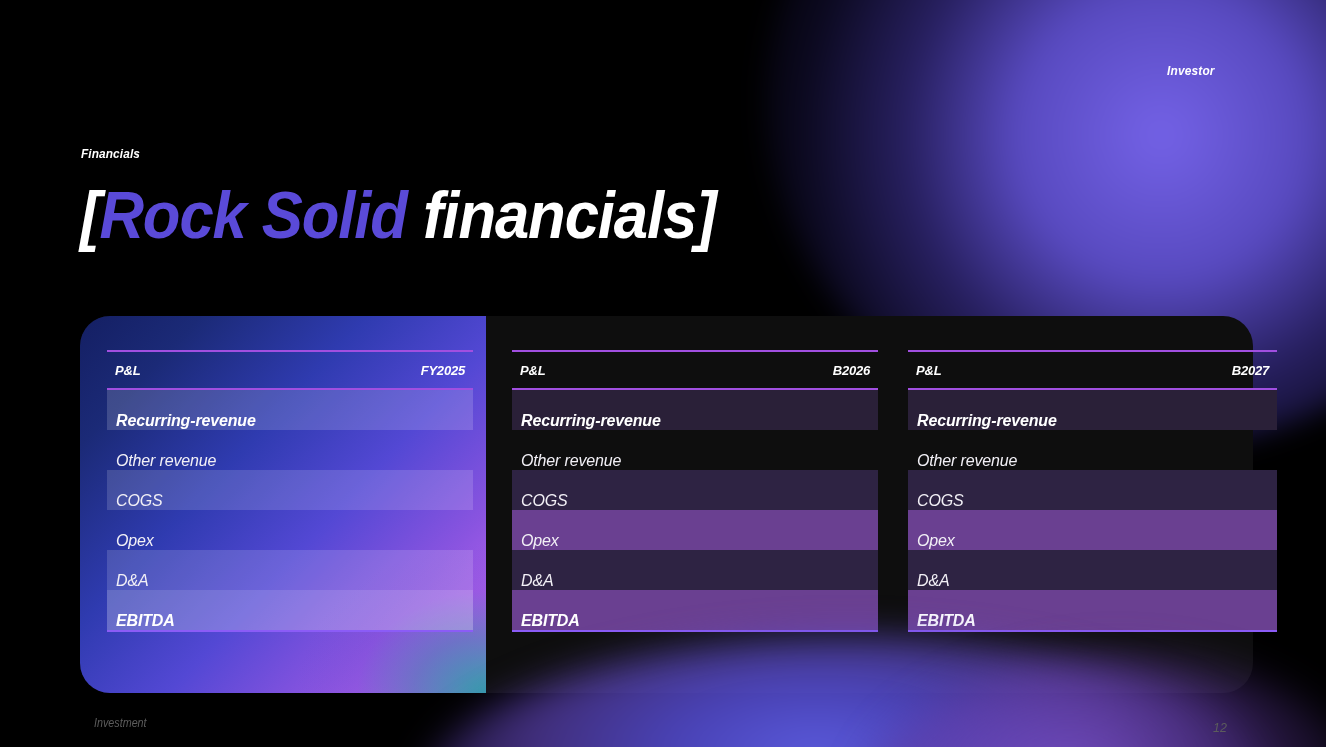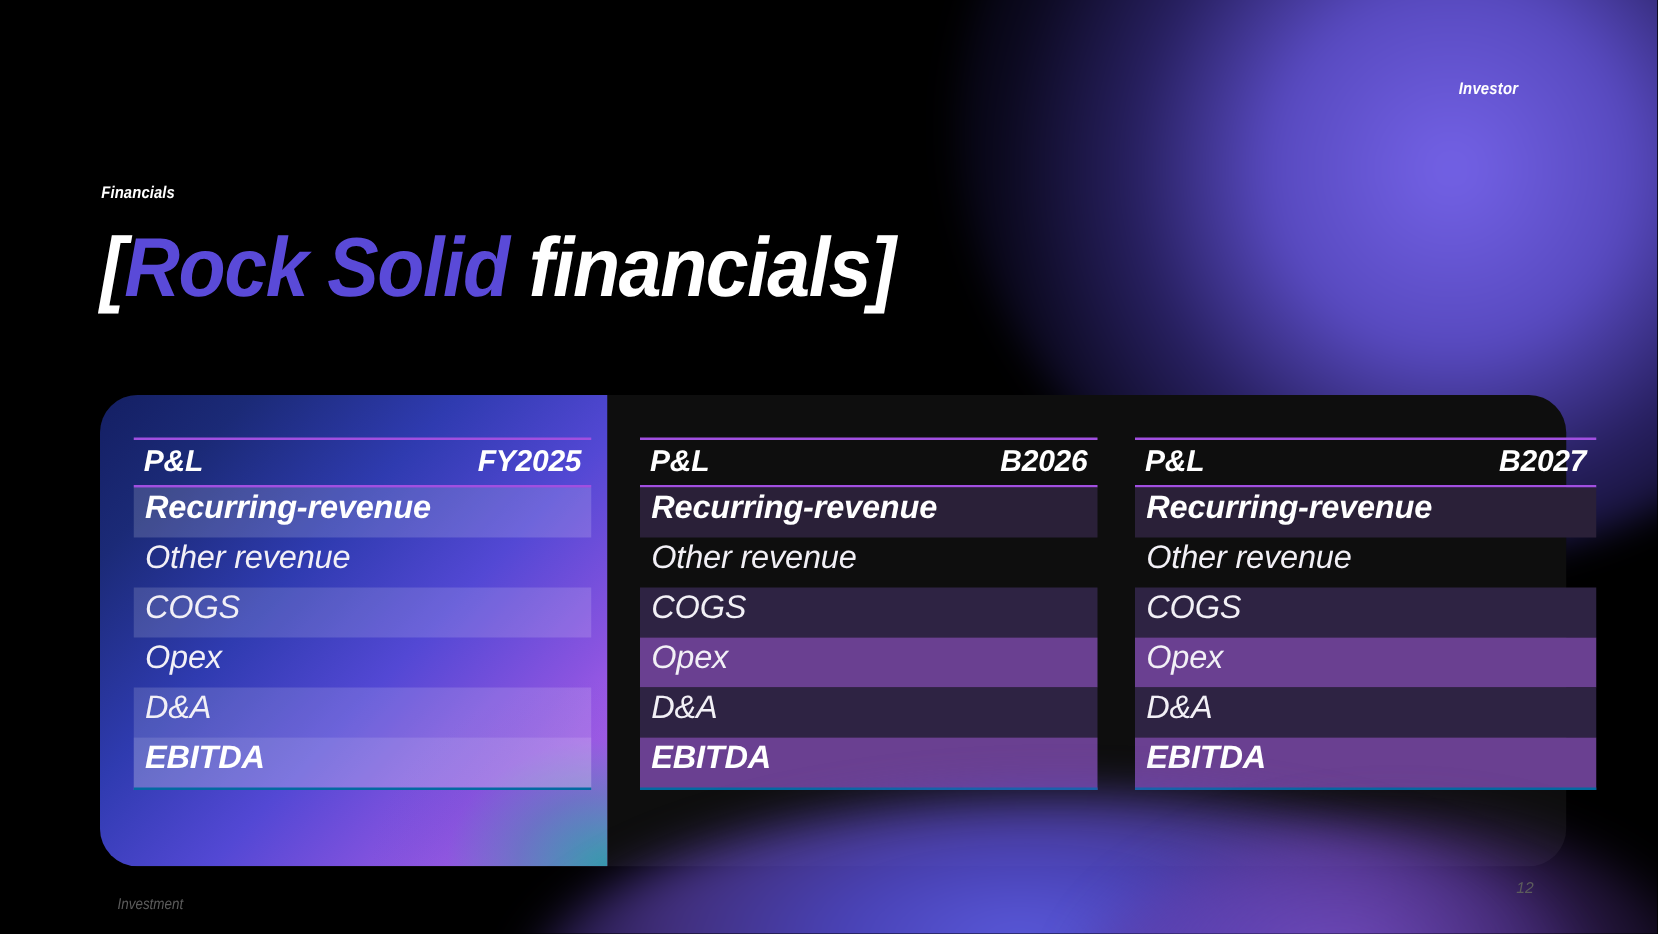--- a/index.html
+++ b/index.html
@@ -179,39 +179,39 @@
   .t-header {
     display: flex;
     justify-content: space-between;
     align-items: center;
     height: 36px;
     padding: 0 8px 0 8px;
     box-sizing: border-box;
   }
   .t-header .h-left,
   .t-header .h-right {
-    font-size: 24px;
+    font-size: 13px;
     font-weight: bold;
     color: #ffffff;
     letter-spacing: -0.2px;
   }
 
   .t-rows { position: relative; }
   .t-row {
     height: 40px;
     display: flex;
-    align-items: flex-start;
+    align-items: flex-end;
     padding-left: 9px;
     box-sizing: border-box;
-    font-size: 26px;
+    font-size: 16px;
     color: #f2f0f6;
     letter-spacing: -0.15px;
   }
   .t-row.bold { font-weight: bold; color: #ffffff; }
-  .t-row.last { border-bottom: 2px solid #0369a1; height: 42px; }
+  .t-row.last { border-bottom: 2px solid #8b5cf6; height: 42px; }
 
   
   .dark .t-row.tint-a  { background: #2a2038; }
   .dark .t-row.tint-b  { background: transparent; }
   .dark .t-row.tint-c  { background: #2e2343; }
   .dark .t-row.tint-d  { background: #6a4091; }
 
   
   .grad .t-row.tint-a  { background: rgba(255,255,255,0.16); }
   .grad .t-row.tint-b  { background: transparent; }
@@ -226,21 +226,21 @@
     font-size: 12.5px;
     color: #5c5c5c;
     font-family: "Liberation Sans Narrow", "Liberation Sans", sans-serif;
     transform: scaleX(0.86);
     transform-origin: left center;
     white-space: nowrap;
   }
   .footer-right {
     position: absolute;
     right: 99px;
-    bottom: 30px;
+    bottom: 12px;
     font-size: 12.5px;
     color: #5c5c5c;
     font-family: "Liberation Sans Narrow", "Liberation Sans", sans-serif;
     white-space: nowrap;
   }
 </style>
 </head>
 <body>
 
 <div class="slide">

